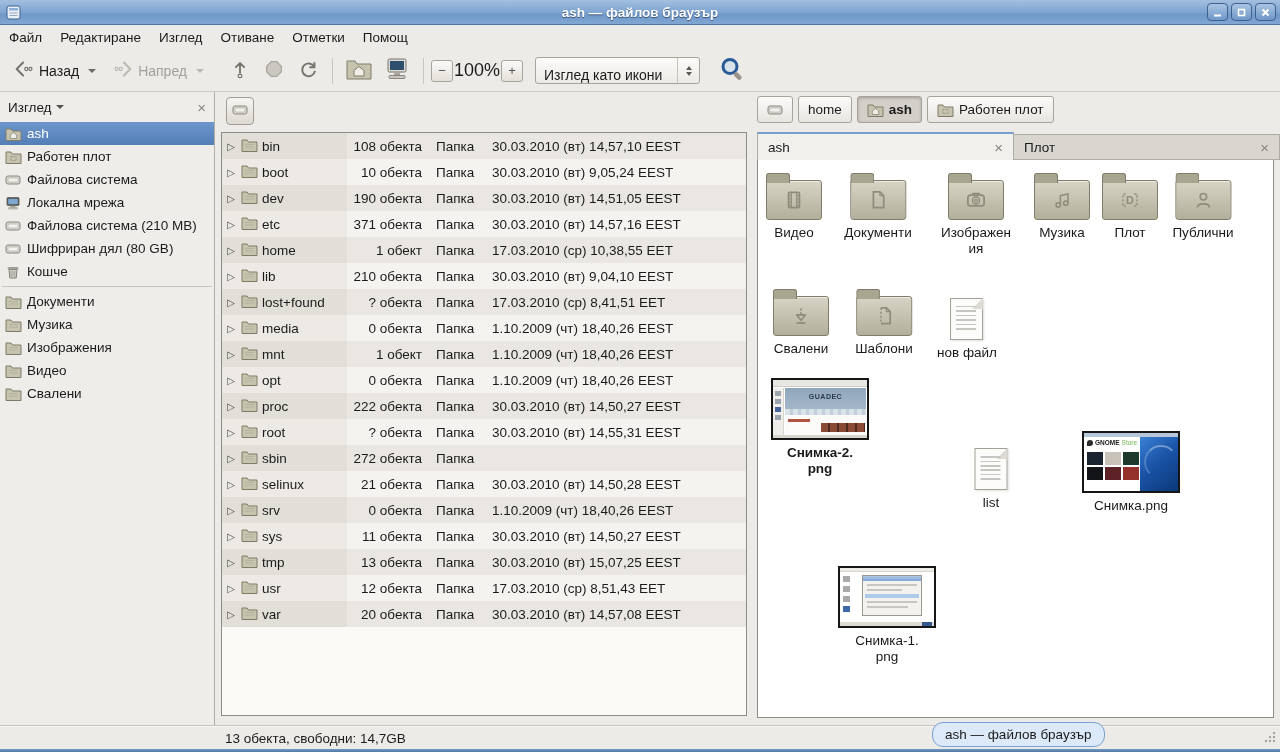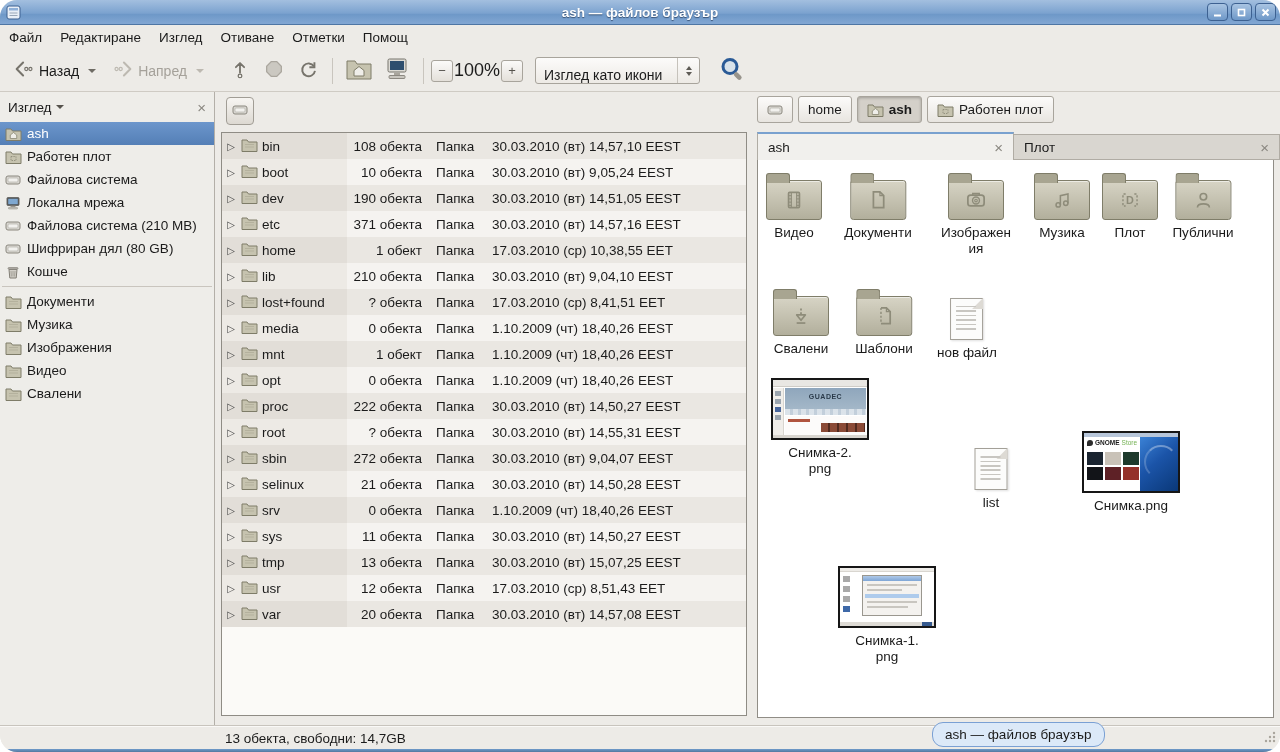--- a/index.html
+++ b/index.html
@@ -1,18 +1,18 @@
 <!DOCTYPE html>
 <html><head>
 <meta charset="utf-8">
 <style>
   * { margin:0; padding:0; box-sizing:border-box; }
   html,body { width:1280px; height:752px; }
   body { font-family:"Liberation Sans", sans-serif; font-size:13.5px; color:#1b1b1b; }
-  .window { position:relative; width:1280px; height:752px; background:#EDEBE7; overflow:hidden;border-radius:17px; }
+  .window { position:relative; width:1280px; height:752px; background:#EDEBE7; overflow:hidden; }
 
   
   .titlebar { position:absolute; left:0; top:0; right:0; height:25px;
     background:linear-gradient(#A3BFDF 0%, #7BA2CF 55%, #6E98C8 60%, #82A7D3 100%);
     border-bottom:1px solid #4E76A4; display:flex; align-items:center; }
   .win-icon { margin-left:5px; width:17px; height:17px; display:inline-flex; }
   .title { position:absolute; left:0; right:0; text-align:center; font-weight:bold; color:#fff;
     text-shadow:0 1px 1px rgba(30,50,80,.7); font-size:13.5px; }
   .winbtns { position:absolute; right:4px; top:3px; display:flex; gap:3px; }
   .wb { width:21px; height:18px; border-radius:4px; border:1px solid #3D6191;
@@ -563,21 +563,20 @@
             <div class="cell c-name">
               <span class="expander">▷</span>
               <span class="f-ic"><svg width="17" height="14" viewBox="0 0 17 14">
                   <path d="M1 2h5l1.5 2H16v9.5H1z" fill="#C6C3AF" stroke="#7E7C68"></path>
                   <path d="M4 6.5h9M4 9h9" stroke="#B4B19D" stroke-width="1"></path>
                 </svg></span>
               <span>sbin</span>
             </div>
             <div class="cell c-size">272 обекта</div>
             <div class="cell c-type">Папка</div>
-            <div class="cell c-date">30.03.2010 (вт)  9,04,07 EEST</div>
           </div>
           <div class="trow light">
             <div class="cell c-name">
               <span class="expander">▷</span>
               <span class="f-ic"><svg width="17" height="14" viewBox="0 0 17 14">
                   <path d="M1 2h5l1.5 2H16v9.5H1z" fill="#C6C3AF" stroke="#7E7C68"></path>
                   <path d="M4 6.5h9M4 9h9" stroke="#B4B19D" stroke-width="1"></path>
                 </svg></span>
               <span>selinux</span>
             </div>
@@ -810,21 +809,21 @@
               <div class="tg-banner">
                 <span>GUADEC</span>
                 <div class="tg-sky"></div>
               </div>
               <div class="tg-body">
                 <div class="tg-photos"></div>
               </div>
               <div class="tg-foot"></div>
             </div>
           </div>
-          <div class="ivlabel" style="max-width: 84px;">Снимка-2.<br>png</div>
+          <div class="ivlabel" style="max-width: 84px; font-weight: bold;">Снимка-2.<br>png</div>
         </div>
         <div class="ivitem" style="left: 233px; top: 282px;">
           <div class="paper">
             <div class="plines"></div>
           </div>
           <div class="ivlabel" style="max-width: 110px;">list</div>
         </div>
         <div class="ivitem" style="left: 373px; top: 271px;">
           <div>
             <div class="th th-store">

